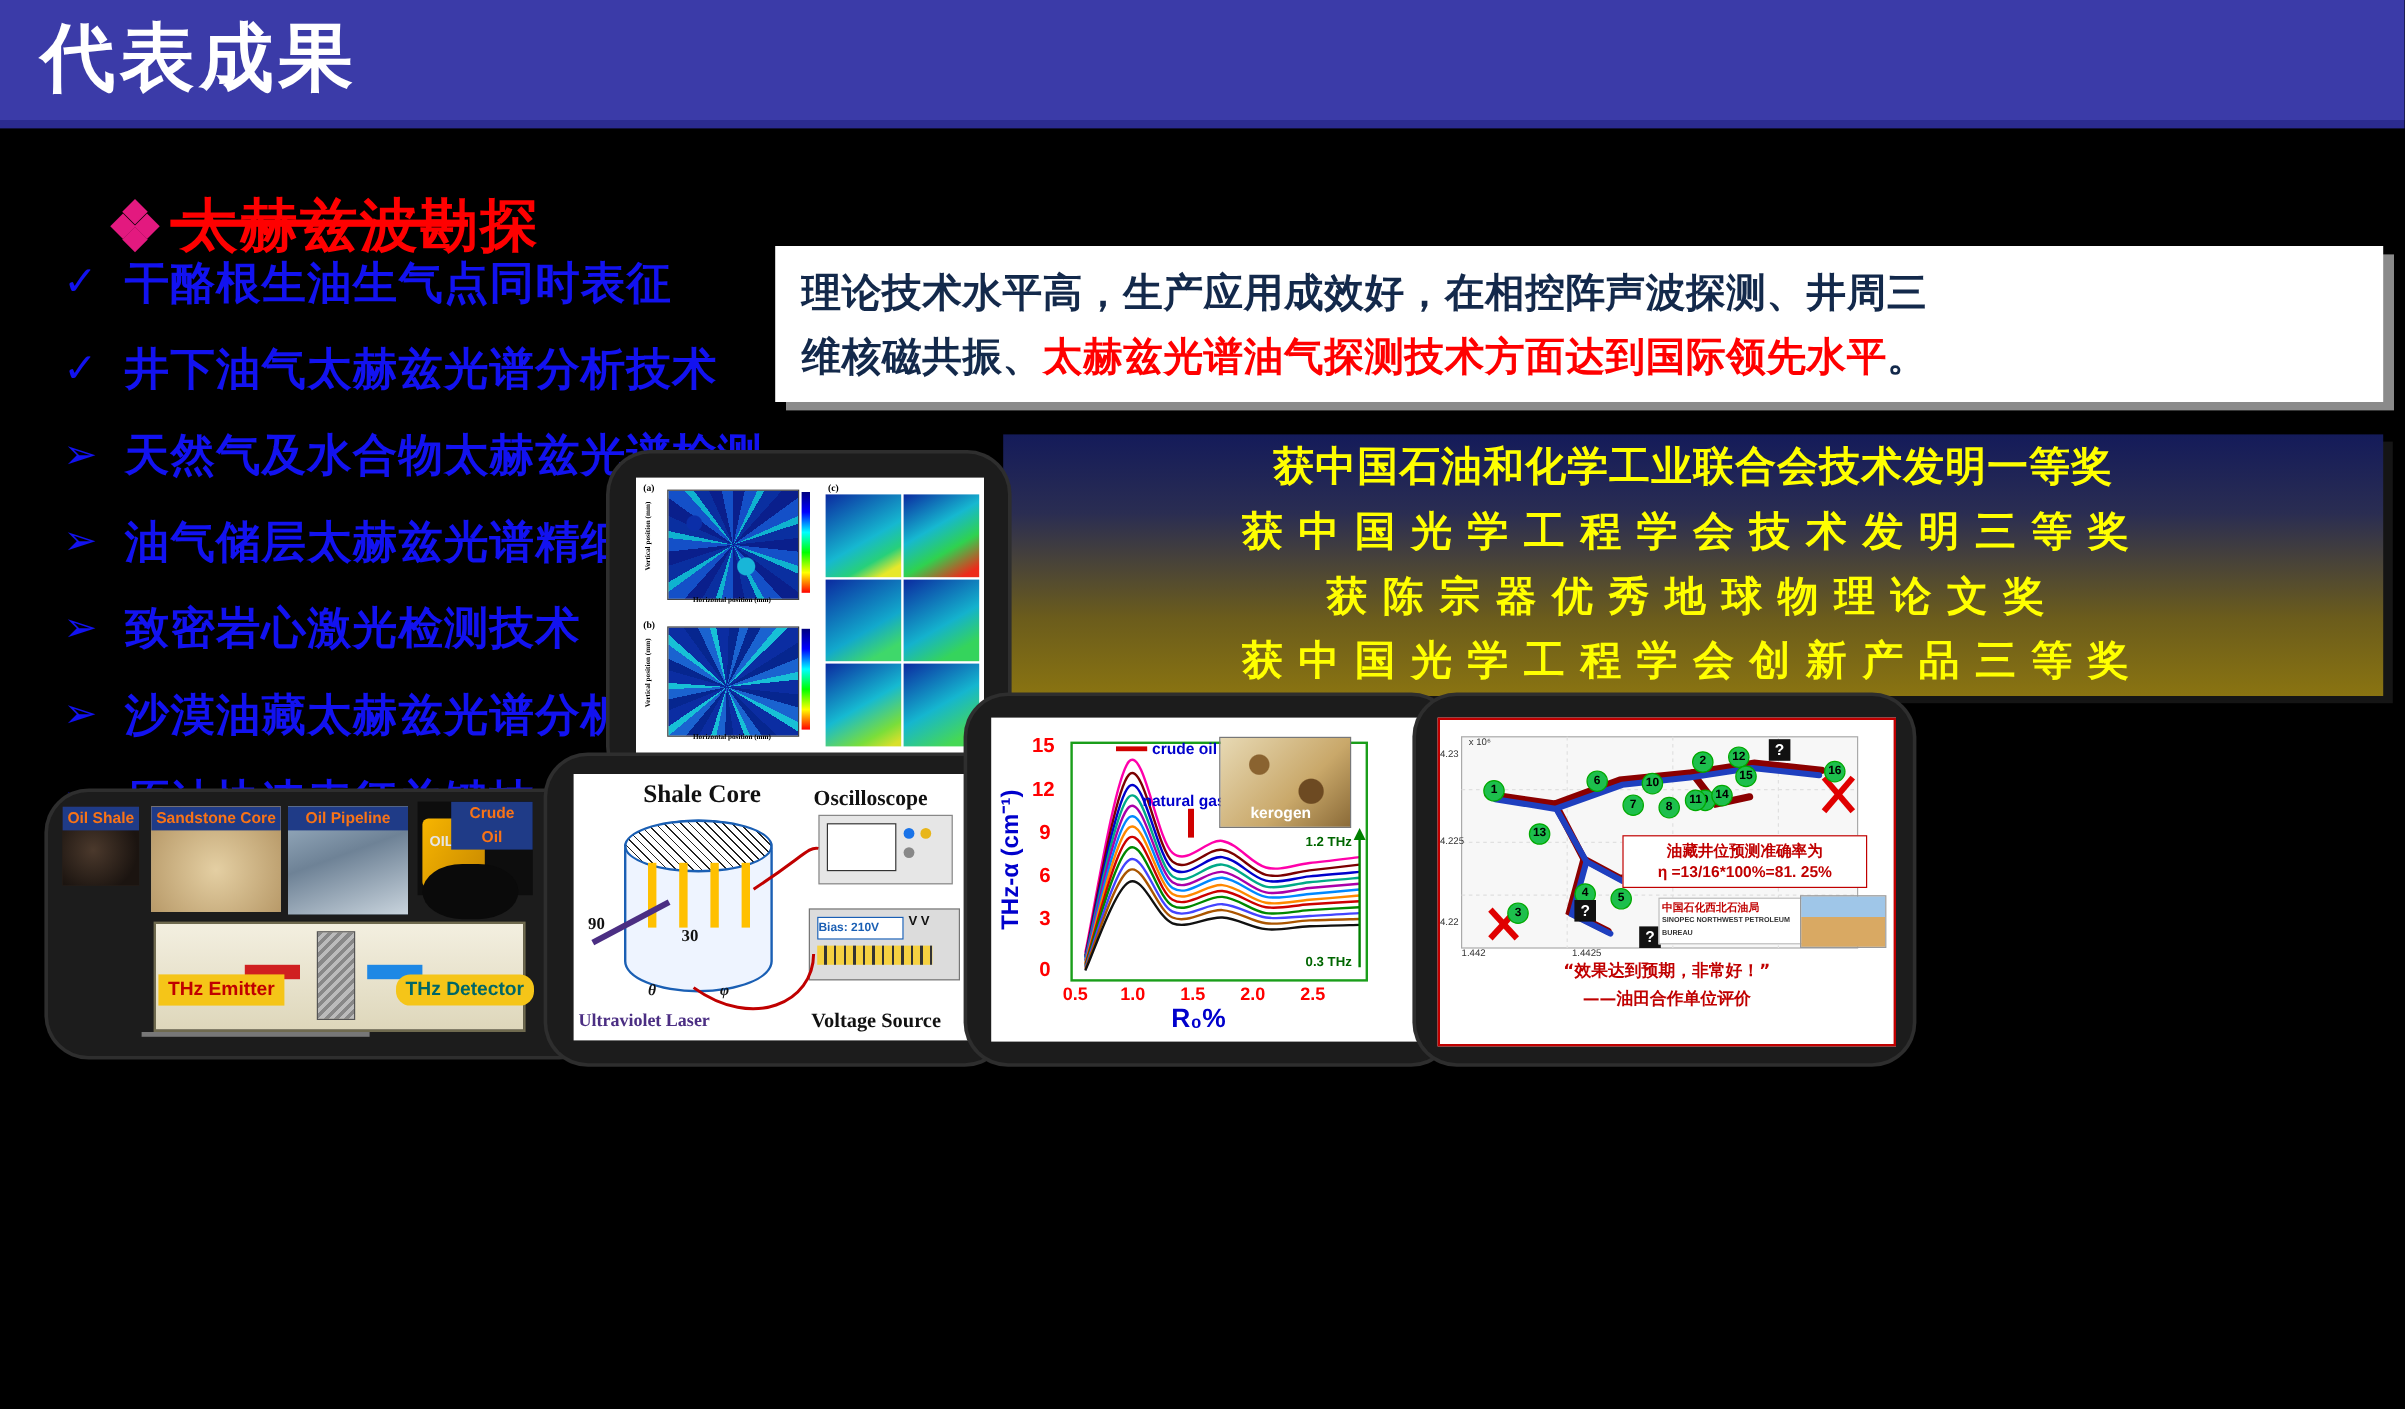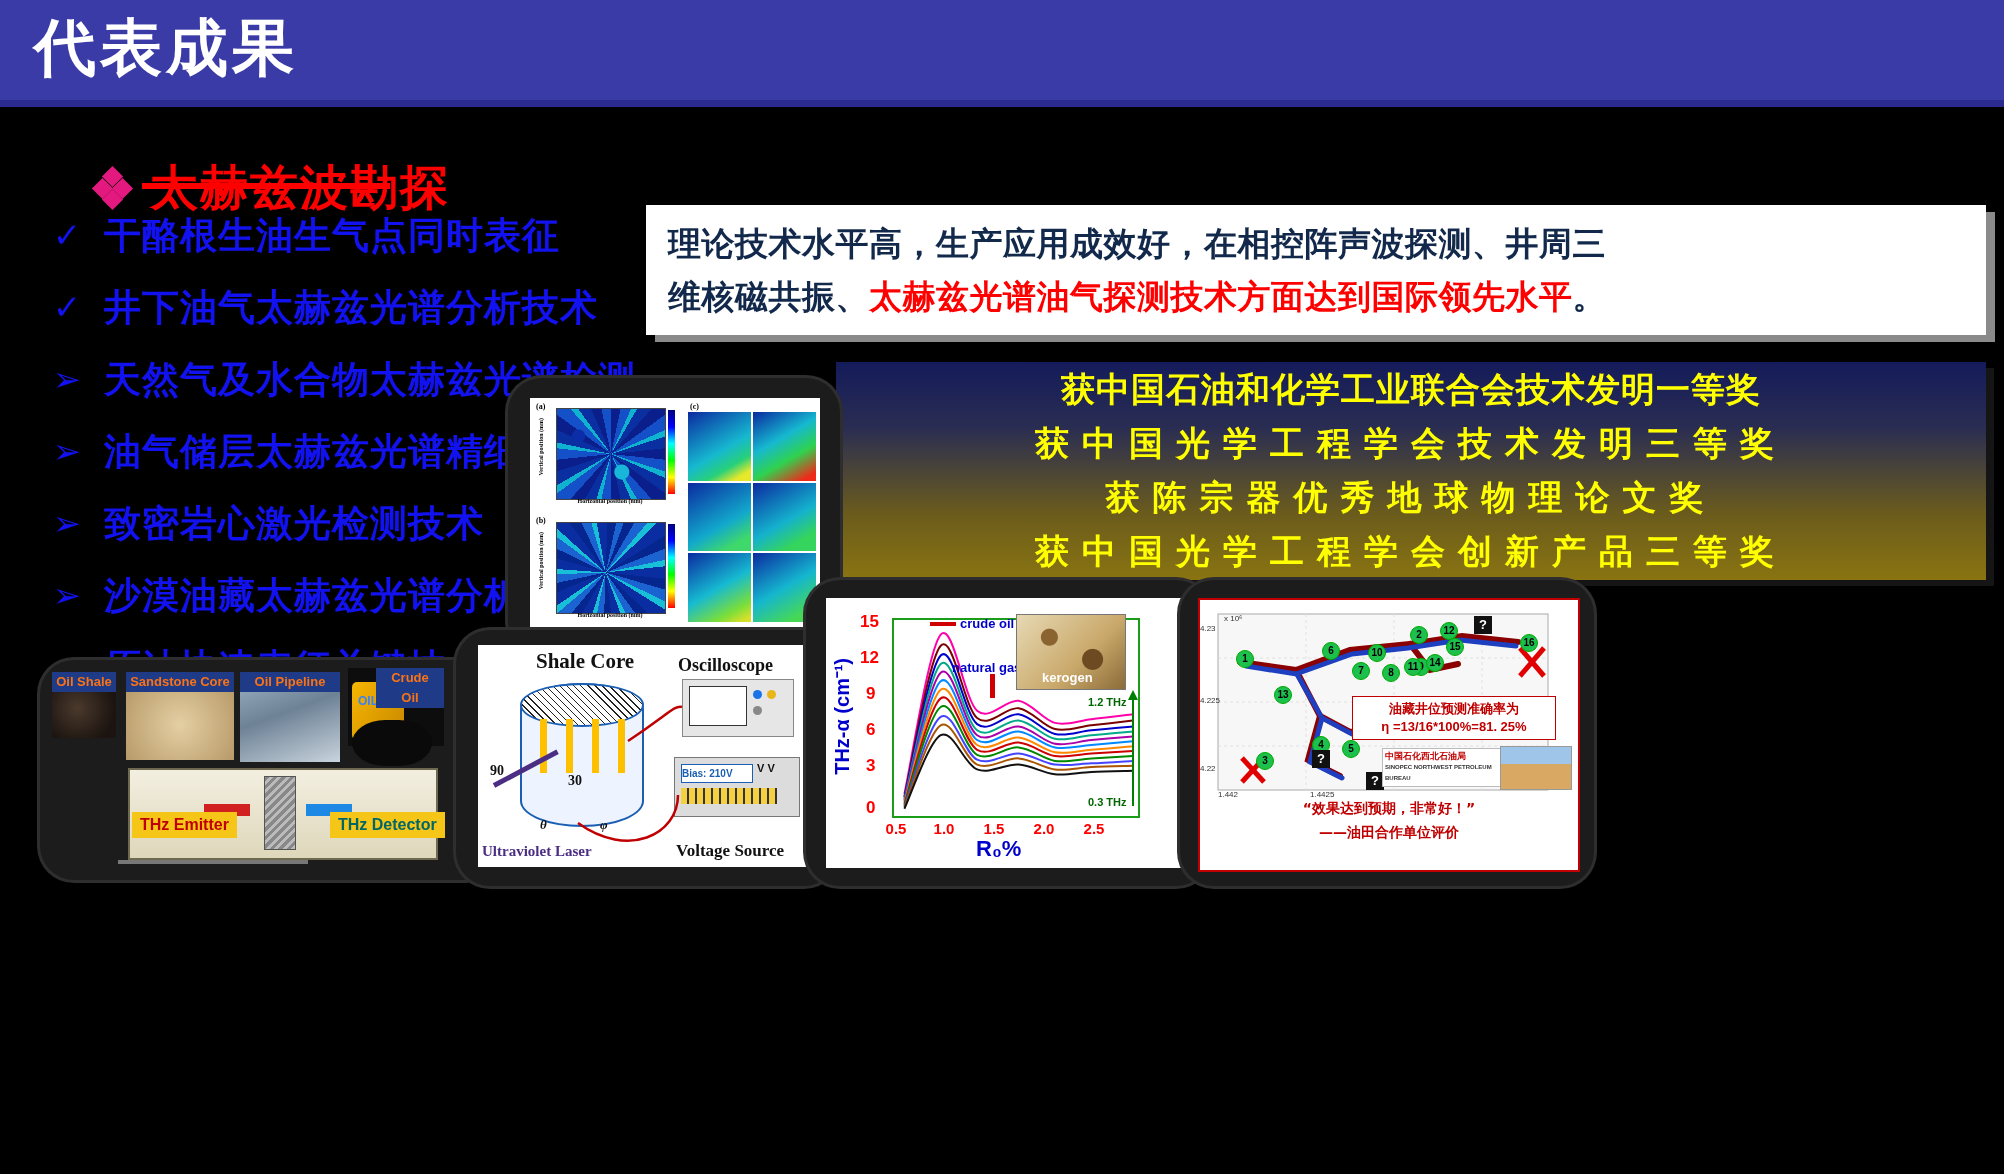--- a/index.html
+++ b/index.html
@@ -155,32 +155,32 @@
   <div class="thumb" style="left:126px;top:672px;width:108px;height:88px;background:#d9c39a;">
     <div style="position:absolute;inset:0;background:radial-gradient(circle at 50% 60%,#e4cfa3,#b89a69 85%);"></div>
     <div class="cap">Sandstone Core</div>
   </div>
   <div class="thumb" style="left:240px;top:672px;width:100px;height:90px;background:#8aa0b5;">
     <div style="position:absolute;inset:0;background:linear-gradient(160deg,#9fb4c6 0%,#6e8296 45%,#c9d4dd 100%);"></div>
     <div class="cap">Oil Pipeline</div>
   </div>
   <div class="thumb" style="left:348px;top:668px;width:96px;height:78px;background:#0d0d0d;">
     <div style="position:absolute;left:4px;top:14px;width:52px;height:58px;background:linear-gradient(120deg,#f7b500,#c78800);border-radius:5px;"></div>
-    <div style="position:absolute;left:10px;top:26px;font-size:12px;font-weight:bold;color:#3b82f6;font-family:'Liberation Sans',sans-serif;">OIL</div>
+    <div style="position:absolute;left:10px;top:26px;font-size:12px;font-weight:bold;color:#e5e5e5;font-family:'Liberation Sans',sans-serif;">OIL</div>
     <div class="cap" style="left:28px;width:auto;padding:0 5px;">Crude Oil</div>
   </div>
   <div style="position:absolute;left:352px;top:720px;width:80px;height:46px;background:#0a0a0a;border-radius:50%/60%;"></div>
 
   <div class="emit-box" style="left:128px;top:768px;width:306px;height:88px;">
     <div style="position:absolute;left:134px;top:6px;width:30px;height:72px;background:repeating-linear-gradient(135deg,#888 0 3px,#bbb 3px 6px);border:1px solid #555;"></div>
     <div style="position:absolute;left:74px;top:34px;width:46px;height:12px;background:#D02020;"></div>
     <div style="position:absolute;left:176px;top:34px;width:46px;height:12px;background:#1E88E5;"></div>
   </div>
   <div class="emit-lbl" style="left:132px;top:812px;">THz Emitter</div>
-  <div class="det-lbl" style="left:330px;top:812px;">THz Detector</div>
+  <div class="det-lbl" style="left:330px;top:812px;border-radius:12px;">THz Detector</div>
   <div style="position:absolute;left:118px;top:860px;width:190px;height:4px;background:#777;"></div>
 
   <div class="frame" style="left:508px;top:378px;width:332px;height:278px;"></div>
   <div class="panel thz-panel">
 
     <div style="position:absolute;left:6px;top:4px;font-size:8px;font-weight:bold;font-family:'Liberation Serif',serif;">(a)</div>
     <div style="position:absolute;left:26px;top:10px;width:108px;height:90px;background:
          radial-gradient(circle at 20% 30%,#0b2ea8 0 6px,transparent 7px),
          radial-gradient(circle at 60% 70%,#18b6d8 0 7px,transparent 8px),
          repeating-conic-gradient(from 0deg at 50% 50%,#0a1f8c 0deg 12deg,#1450c8 12deg 24deg,#0fb2cf 24deg 30deg,#0a2fa0 30deg 42deg);border:1px solid #444;"></div>

